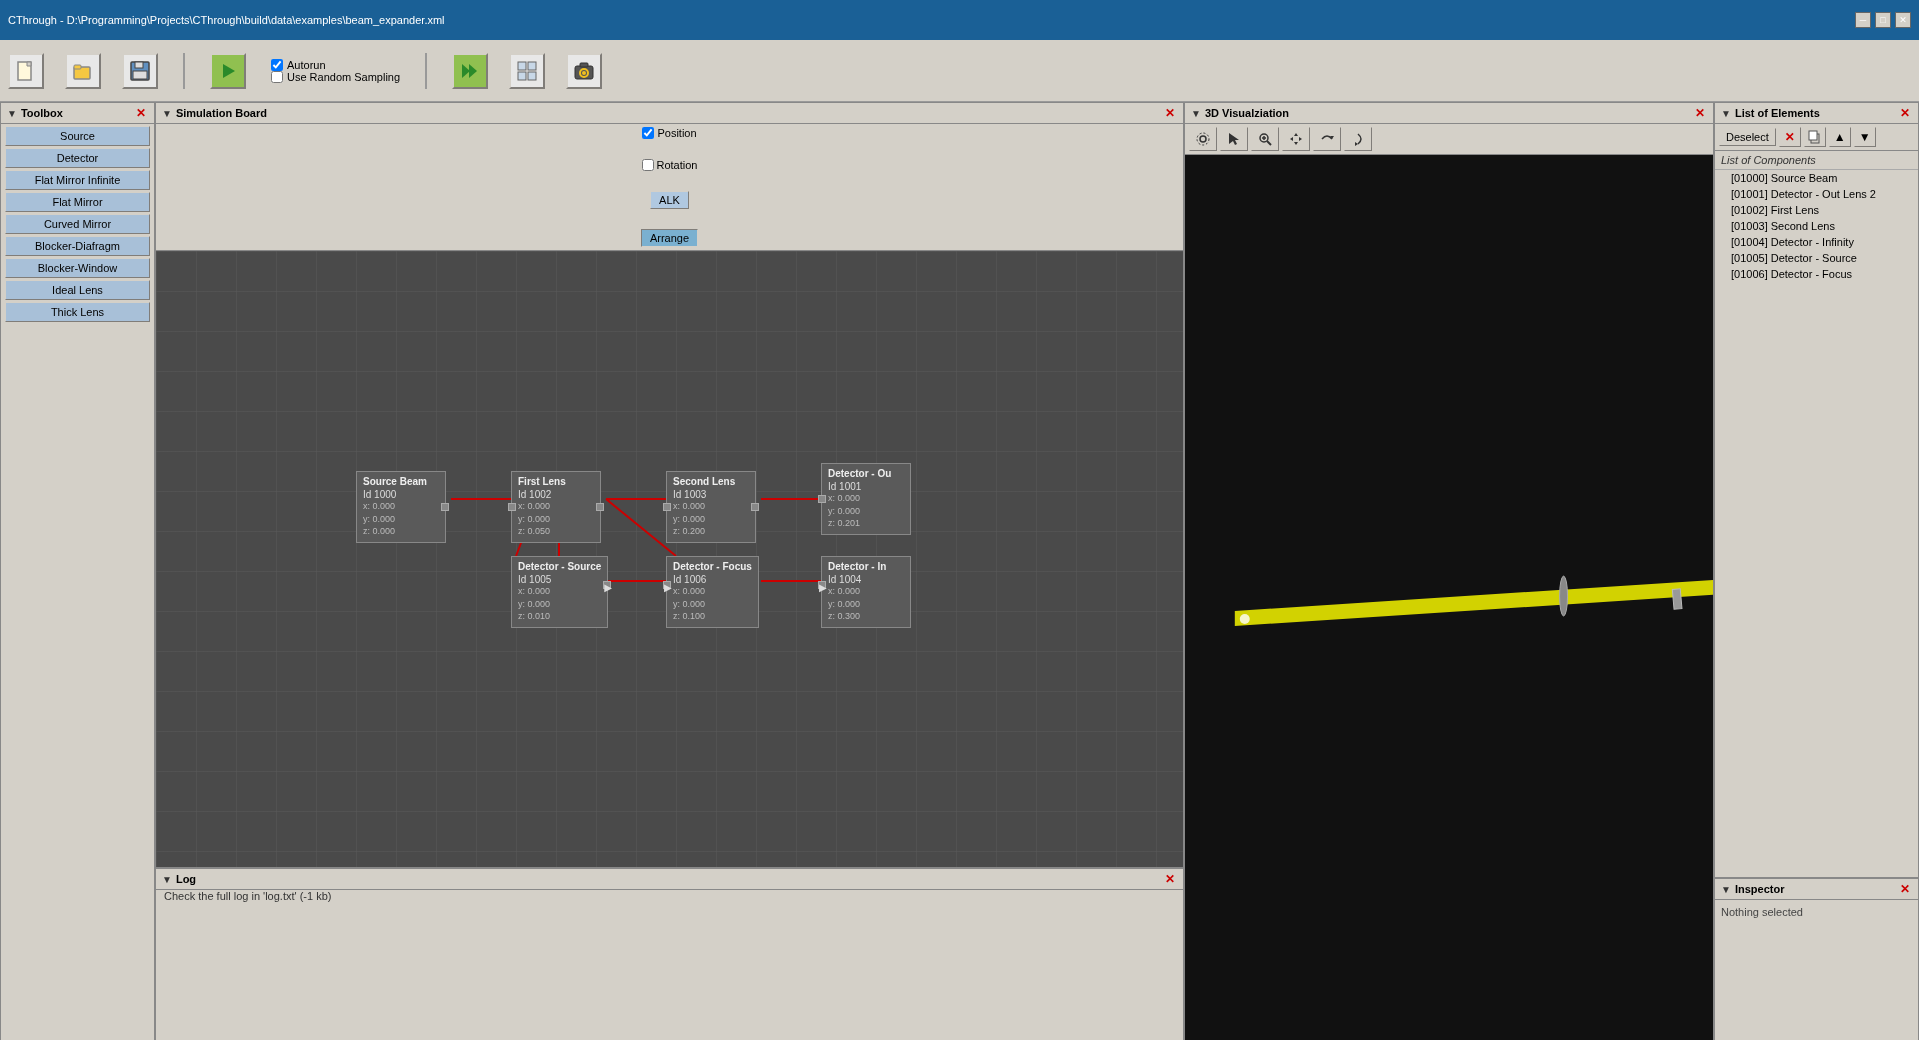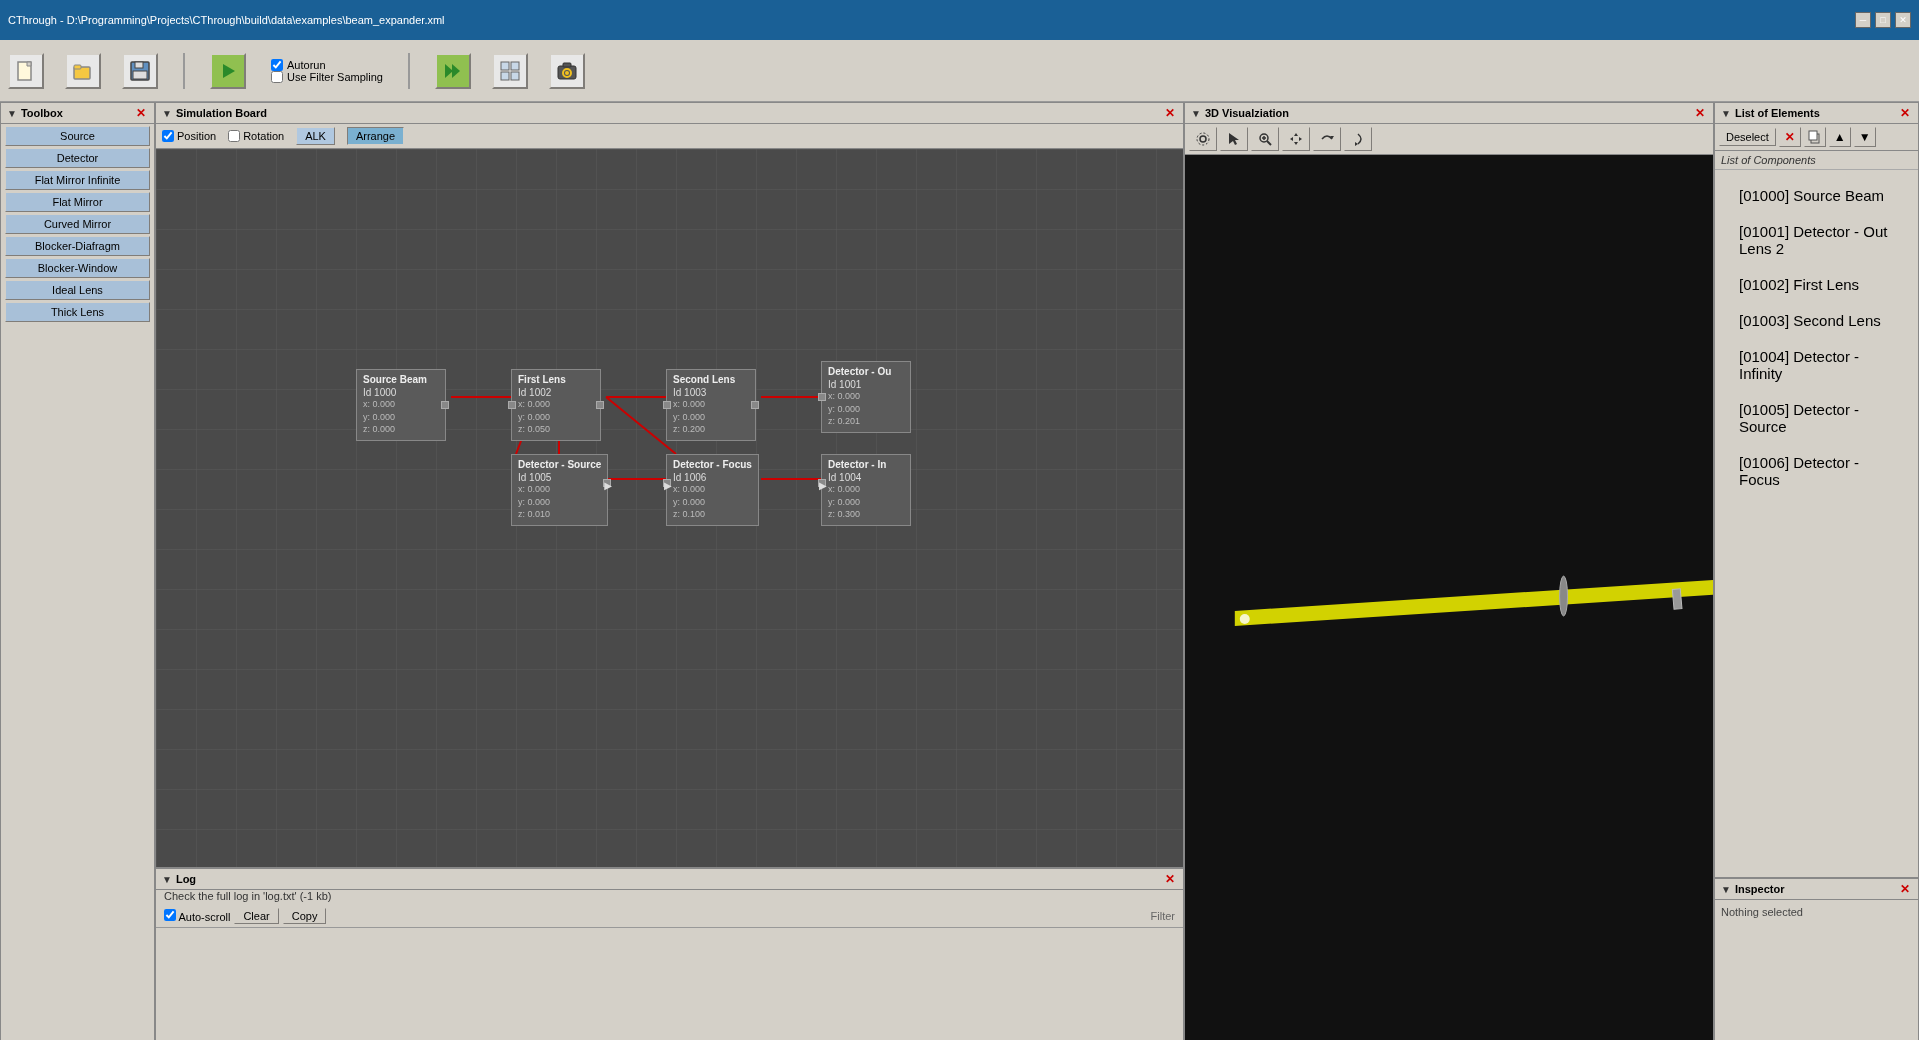--- a/index.html
+++ b/index.html
@@ -110,24 +110,25 @@
       padding: 3px 6px;
       background: #a8c0d8;
       border: 1px outset #d4d0c8;
       cursor: pointer;
       text-align: center;
       font-size: 11px;
     }
     .sim-board-toolbar {
       display: flex;
       align-items: center;
-      gap: 12px;
+      gap: 20px;
       padding: 3px 6px;
       border-bottom: 1px solid #888;
       background: #d4d0c8;
+      flex-direction: column;
     }
     .sim-board-toolbar label {
       display: flex;
       align-items: center;
       gap: 3px;
     }
     .sim-btn {
       padding: 2px 8px;
       background: #b0c8e0;
       border: 1px outset #d4d0c8;
@@ -253,25 +254,24 @@
       font-size: 12px;
     }
     .list-components-header {
       padding: 3px 6px;
       font-style: italic;
       color: #333;
       border-bottom: 1px solid #aaa;
       font-size: 11px;
     }
     .list-component-item {
-      padding: 2px 24px;
-      font-size: 15px;
+      padding: 2px 16px;
+      font-size: 11px;
       cursor: pointer;
       color: #000;
-      margin-top: 15px;
     }
     .inspector-content {
       padding: 6px;
       font-size: 11px;
       color: #444;
     }
     .log-info {
       padding: 3px 8px;
       font-size: 11px;
       color: #333;
@@ -402,21 +402,21 @@
         <polygon points="6,4 18,11 6,18" fill="#2a8a2a"></polygon>
       </svg>
   </div>
   <div class="autorun-area">
     <label>
       <input type="checkbox" checked="" style="">
       <span>Autorun</span>
     </label>
     <label>
       <input type="checkbox" style="">
-      <span>Use Filter Sampling</span>
+      <span>Use Random Sampling</span>
     </label>
   </div>
   <div class="toolbar-separator"></div>
   <div class="toolbar-btn" title="Fast Run" style="background:#90c050;">
     <svg width="22" height="22" viewBox="0 0 22 22">
         <polygon points="3,4 11,11 3,18" fill="#2a8a2a"></polygon>
         <polygon points="10,4 18,11 10,18" fill="#2a8a2a"></polygon>
       </svg>
   </div>
   <div class="toolbar-btn" title="Grid">
@@ -573,29 +573,20 @@
 
       <div class="panel" style="height:190px; flex-shrink:0;">
         <div class="panel-header">
           <div class="panel-header-left">
             <span class="collapse-arrow">▼</span>
             <span>Log</span>
           </div>
           <span class="x-btn">✕</span>
         </div>
         <div class="log-info" style="padding-top:0;">Check the full log in 'log.txt' (-1 kb)</div>
-        <div class="log-controls">
-          <label>
-            <input type="checkbox" checked="" style="">
-            <span>Auto-scroll</span>
-          </label>
-          <button class="log-btn">Clear</button>
-          <button class="log-btn">Copy</button>
-          <div class="log-filter">Filter</div>
-        </div>
       </div>
     </div>
 
     <div class="right-side">
       <div class="right-top">
 
         <div class="panel viz-3d">
           <div class="panel-header">
             <div class="panel-header-left">
               <span class="collapse-arrow">▼</span>

